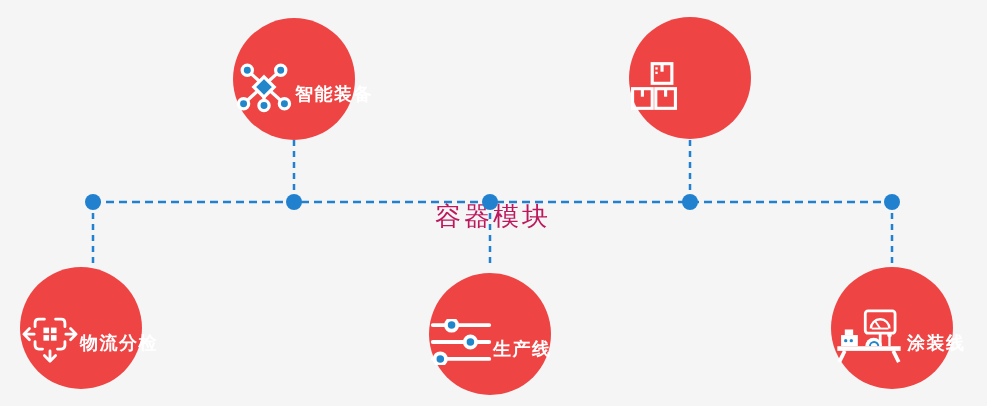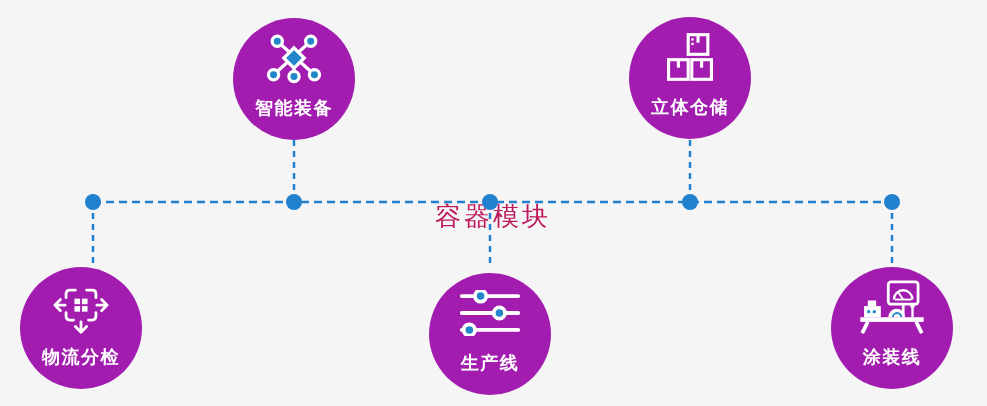--- a/index.html
+++ b/index.html
@@ -29,24 +29,24 @@
   .connectors {
     position: absolute;
     left: 0; top: 0;
     z-index: 2;
   }
   .node {
     position: absolute;
     width: 122px;
     height: 122px;
     border-radius: 50%;
-    background: #a21caf;
+    background: #ef4444;
     z-index: 3;
     display: flex;
-    flex-direction: column;
+    flex-direction: row;
     align-items: center;
     padding-top: 16px;
     cursor: pointer;
   }
   .node .icon {
     height: 48px;
     display: flex;
     align-items: center;
     justify-content: center;
   }
@@ -119,21 +119,20 @@
           <line x1="15" y1="31" x2="15" y2="40"></line>
           <rect x="30" y="31" width="22" height="22"></rect>
           <line x1="41" y1="31" x2="41" y2="40"></line>
         </g>
         <g fill="#ffffff">
           <rect x="29.5" y="7" width="2.6" height="2.6"></rect>
           <rect x="29.5" y="12" width="2.6" height="2.6"></rect>
         </g>
       </svg>
     </span>
-    <span class="label">立体仓储</span>
   </div>
 
   <div class="node node-logistics">
     <span class="icon">
       <svg width="60" height="56" viewBox="0 0 64 60">
         <g stroke="#ffffff" stroke-width="3" fill="none" stroke-linecap="round" stroke-linejoin="round">
           <path d="M16 20 V16 Q16 12 20 12 H26"></path>
           <path d="M38 12 H44 Q48 12 48 16 V20"></path>
           <path d="M16 36 V40 Q16 44 20 44 H24"></path>
           <path d="M40 44 H44 Q48 44 48 40 V36"></path>

